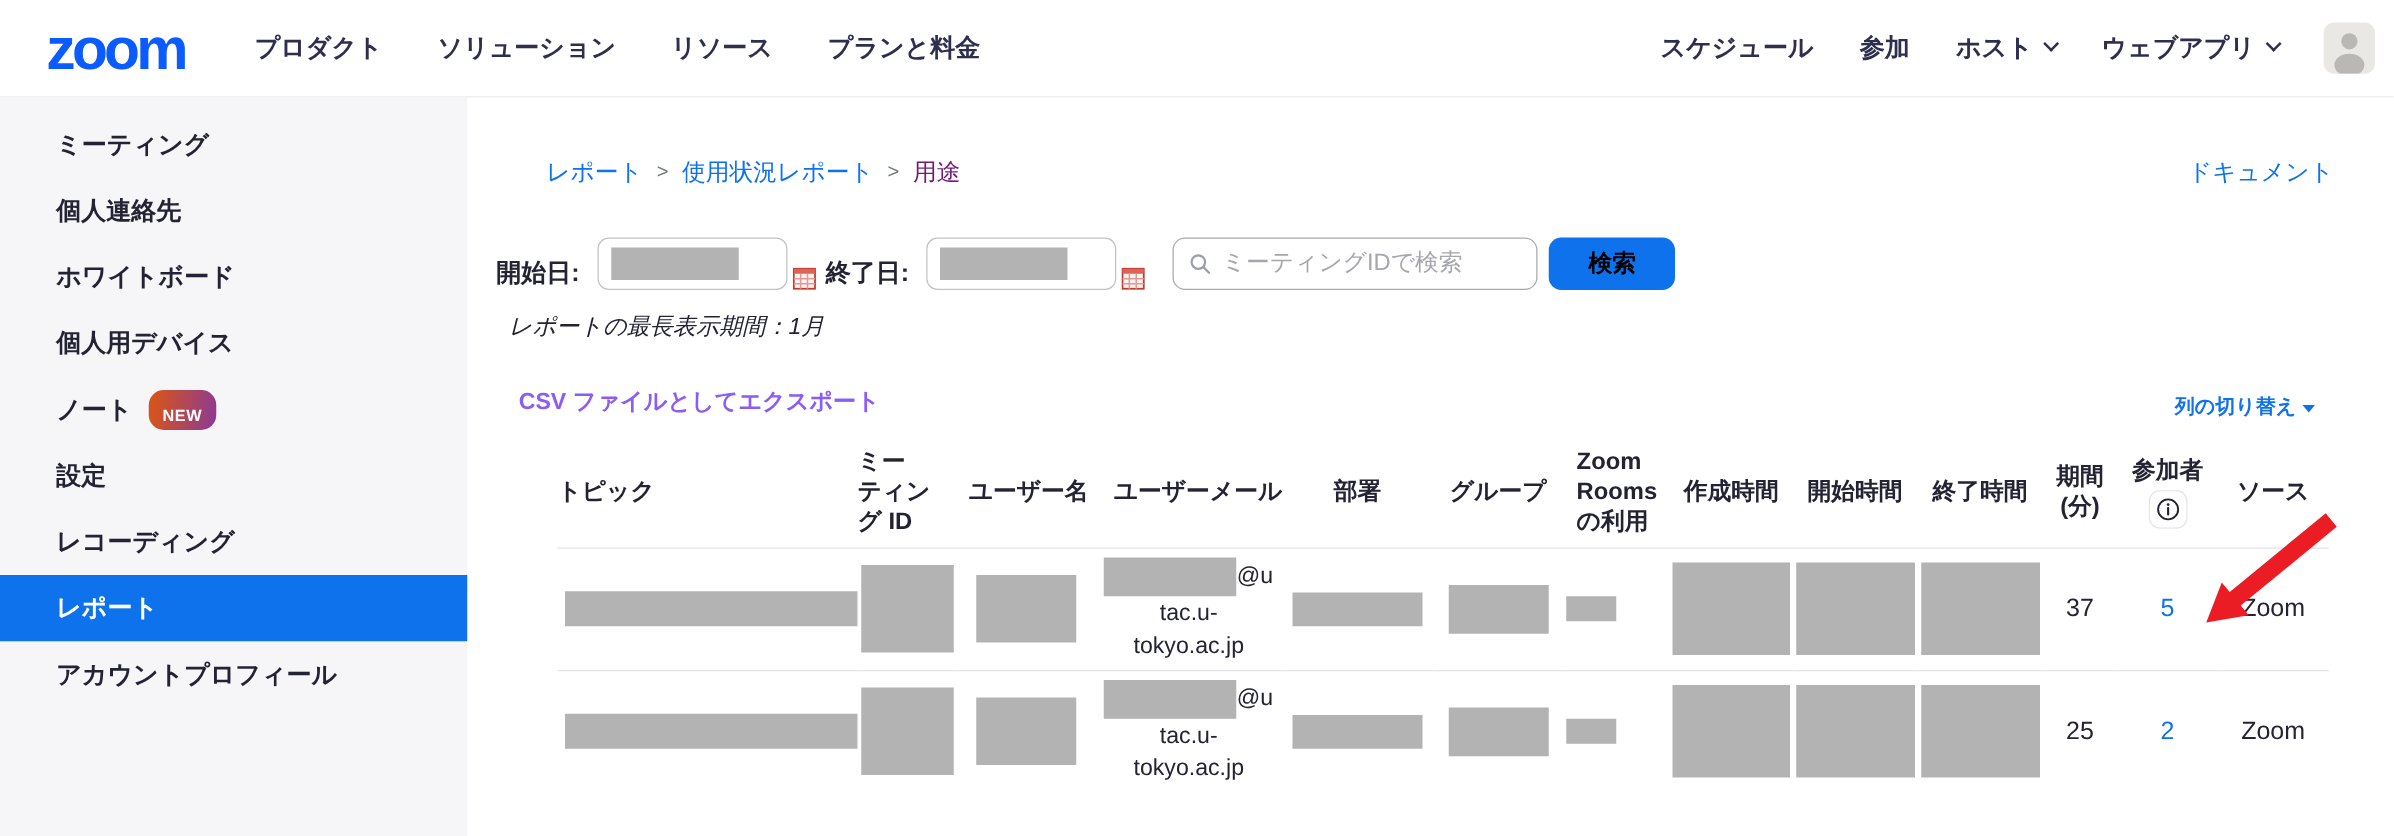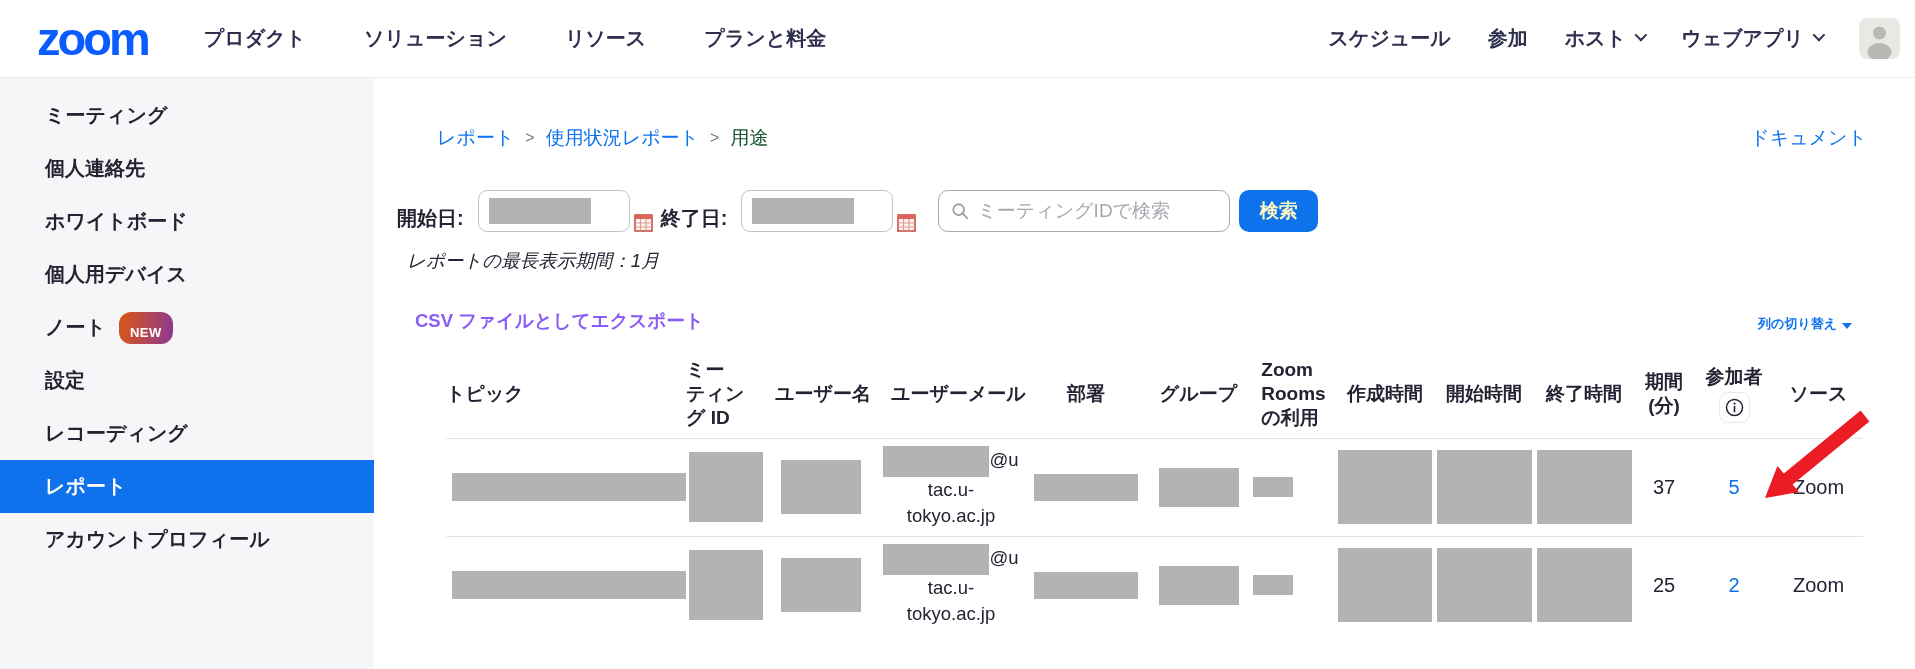--- a/index.html
+++ b/index.html
@@ -5,21 +5,21 @@
   * { margin:0; padding:0; box-sizing:border-box; }
   html,body { width:1915px; height:669px; overflow:hidden; background:#fff;
     font-family:"Liberation Sans","DejaVu Sans",sans-serif; color:#232333; }
 
   
   .topbar { position:absolute; top:0; left:0; width:1915px; height:78px;
     background:#fff; border-bottom:1px solid #ececf0; display:flex; align-items:center;
     padding:0 15px 0 37px; z-index:5; }
   .logo { font-size:47px; font-weight:800; color:#0b5cff; letter-spacing:-3px;
     margin-right:56px; line-height:1; cursor:pointer; }
-  .nav-left { display:flex; gap:58px; }
+  .nav-left { display:flex; gap:44px; }
   .nav-item { font-size:20px; font-weight:700; color:#2e2e4f; cursor:pointer; white-space:nowrap;
     display:flex; align-items:center; }
   .nav-right { margin-left:auto; display:flex; gap:37px; align-items:center; }
   .caret { width:9px; height:9px; border-right:2px solid #2e2e4f; border-bottom:2px solid #2e2e4f;
     transform:rotate(45deg) translateY(-2px); display:inline-block; margin-left:9px; margin-top:-5px; }
   .avatar { width:41px; height:41px; border-radius:8px; background:#e9e8e5; cursor:pointer;
     display:flex; align-items:flex-end; justify-content:center; overflow:hidden; }
 
   
   .sidebar { position:absolute; top:78px; left:0; width:374px; height:591px;
@@ -30,39 +30,39 @@
   .new-badge { margin-left:13px; padding:14px 11px 5px; border-radius:12px;
     background:linear-gradient(100deg,#d4541f 10%,#8f3a8f 95%);
     color:#fff; font-size:13px; font-weight:700; letter-spacing:.5px; line-height:1; }
 
   
   .main { position:absolute; top:78px; left:374px; width:1541px; height:591px; background:#fff; }
 
   .breadcrumb { position:absolute; left:63px; top:47px; font-size:19px; display:flex; gap:11px; align-items:center; }
   .bc-link { color:#0e72ed; cursor:pointer; }
   .bc-sep { color:#6e7680; font-size:16px; }
-  .bc-current { color:#14532d; }
+  .bc-current { color:#701a75; }
   .doc-link { position:absolute; right:48px; top:47px; font-size:19px; color:#0e72ed; cursor:pointer; }
 
   .filter-row { position:absolute; left:23px; top:112px; display:flex; align-items:flex-end; }
   .f-label { font-size:20px; font-weight:700; margin-right:14px; white-space:nowrap; }
   .date-input { width:152px; height:42px; background:#fff; border:1px solid #c3c3c7; border-radius:9px;
     display:flex; align-items:center; padding-left:10px; cursor:text; }
   .cal-icon { margin:0 8px 0 4px; cursor:pointer; display:flex; }
   .search-box { margin-left:14px; width:292px; height:42px; border:1px solid #a9a9ad; border-radius:10px;
     display:flex; align-items:center; padding:0 12px; background:#fff; }
   .search-box input { border:none; outline:none; font-size:19px; width:100%;
     font-family:inherit; color:#232333; background:transparent; margin-left:8px; }
   .search-box input::placeholder { color:#a6a6af; }
-  .search-btn { margin-left:9px; width:79px; height:42px; border:none; border-radius:10px;
-    background:#0e72ed; color:#fef9c3; font-size:19px; font-weight:700; cursor:pointer; font-family:inherit; }
+  .search-btn { margin-left:9px; width:101px; height:42px; border:none; border-radius:10px;
+    background:#0e72ed; color:#000000; font-size:19px; font-weight:700; cursor:pointer; font-family:inherit; }
 
   .note { position:absolute; left:33px; top:170px; font-size:18.5px; font-style:italic; color:#232333; }
   .csv-link { position:absolute; left:41px; top:230px; font-size:18.5px; font-weight:700; color:#8b5cf6; cursor:pointer; }
-  .toggle-cols { position:absolute; right:63px; top:237px; font-size:13px; font-weight:700; color:#0e72ed;
+  .toggle-cols { position:absolute; right:63px; top:237px; font-size:16px; font-weight:700; color:#0e72ed;
     cursor:pointer; display:flex; align-items:center; }
   .tri-down { width:0; height:0; border-left:5px solid transparent; border-right:5px solid transparent;
     border-top:6px solid #0e72ed; display:inline-block; margin-left:5px; margin-top:3px; }
 
   
   table.report { position:absolute; left:72px; top:272px; width:1417px;
     border-collapse:collapse; table-layout:fixed; }
   th { height:88px; vertical-align:middle; font-size:19px; font-weight:700; color:#232333;
     border-bottom:1px solid #e4e4e7; line-height:1.24; padding:0; text-align:center; }
   th.al { text-align:left; }

